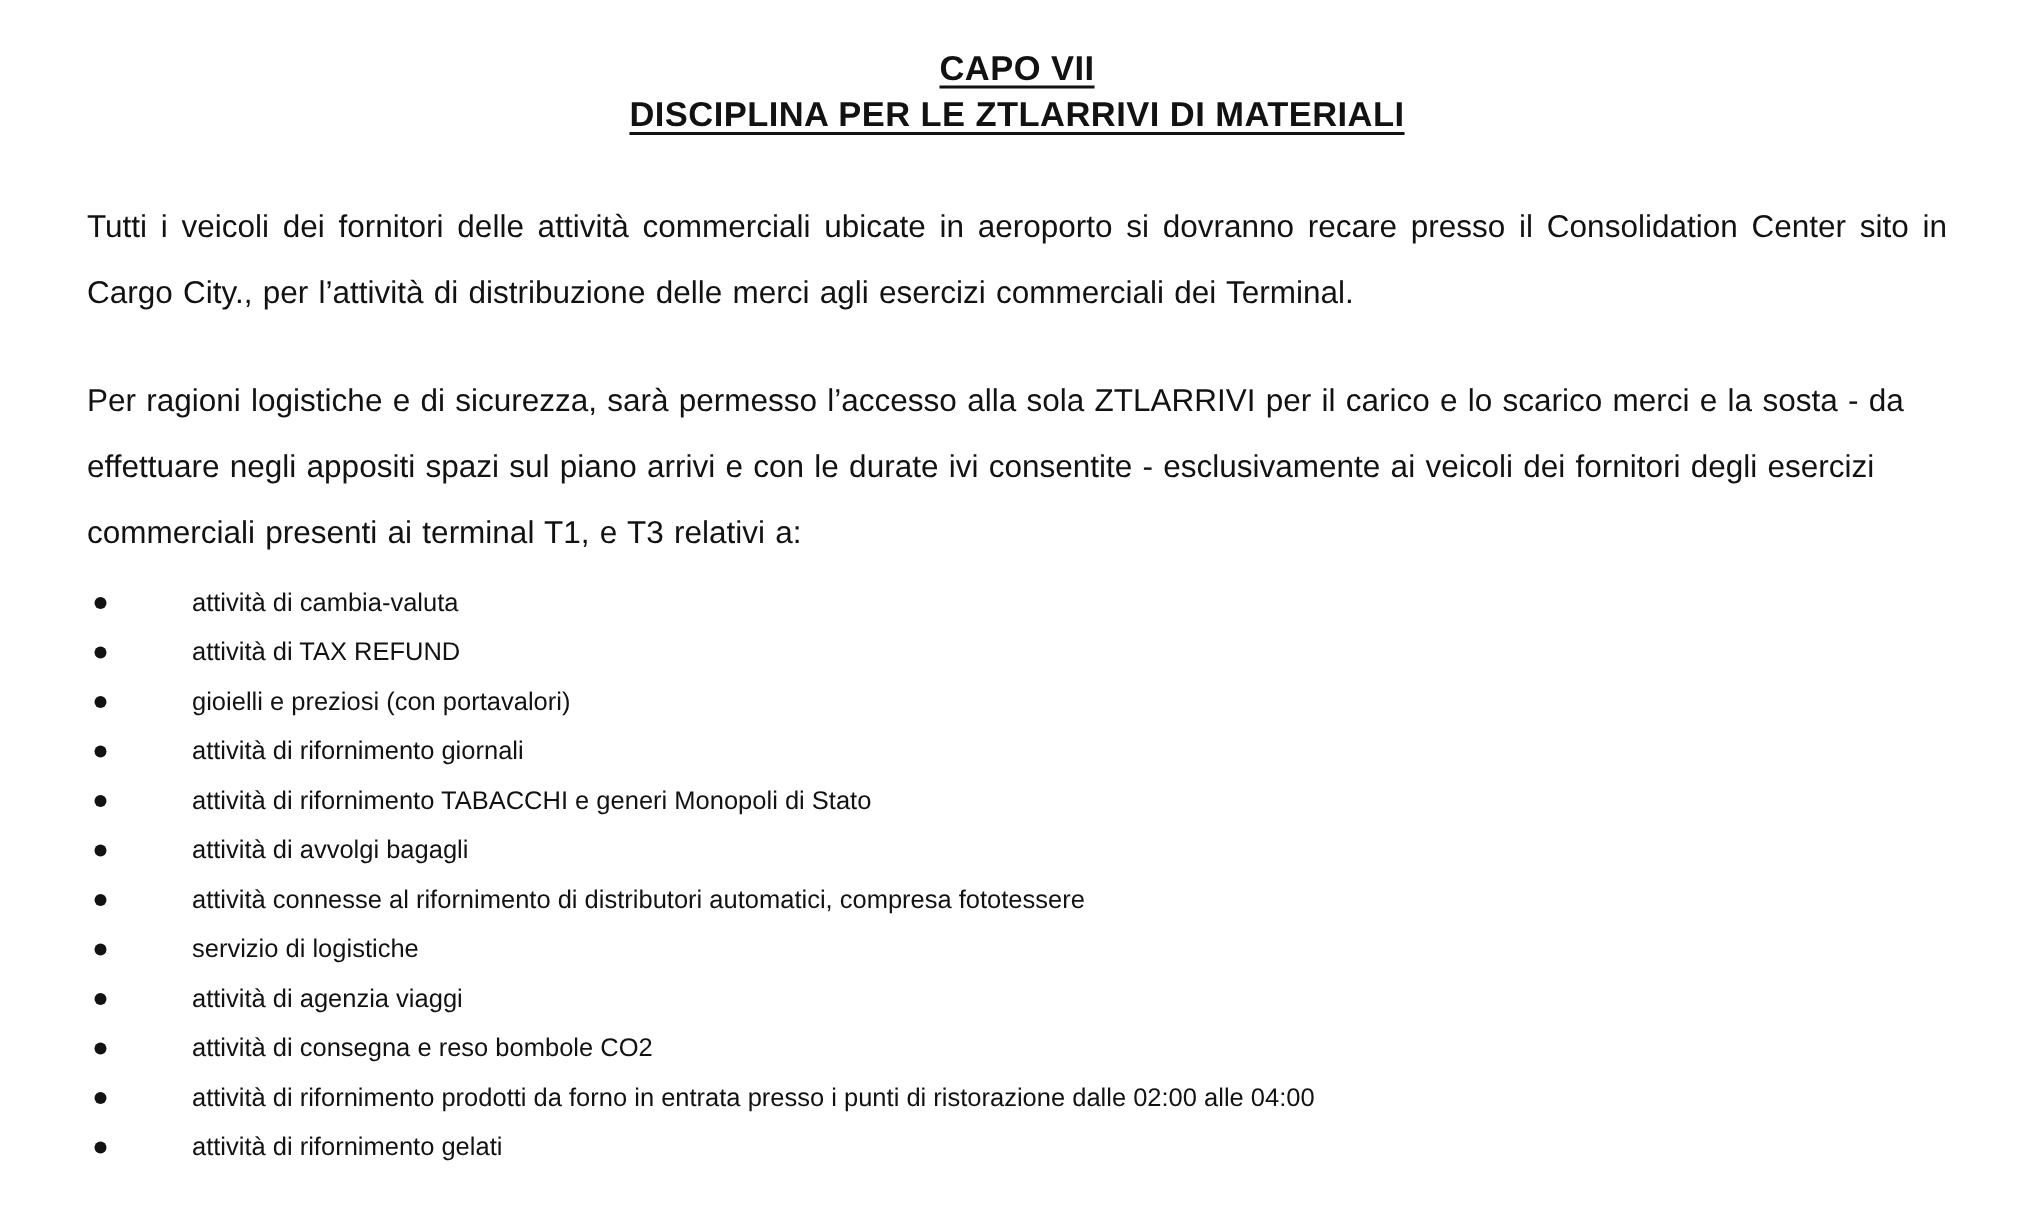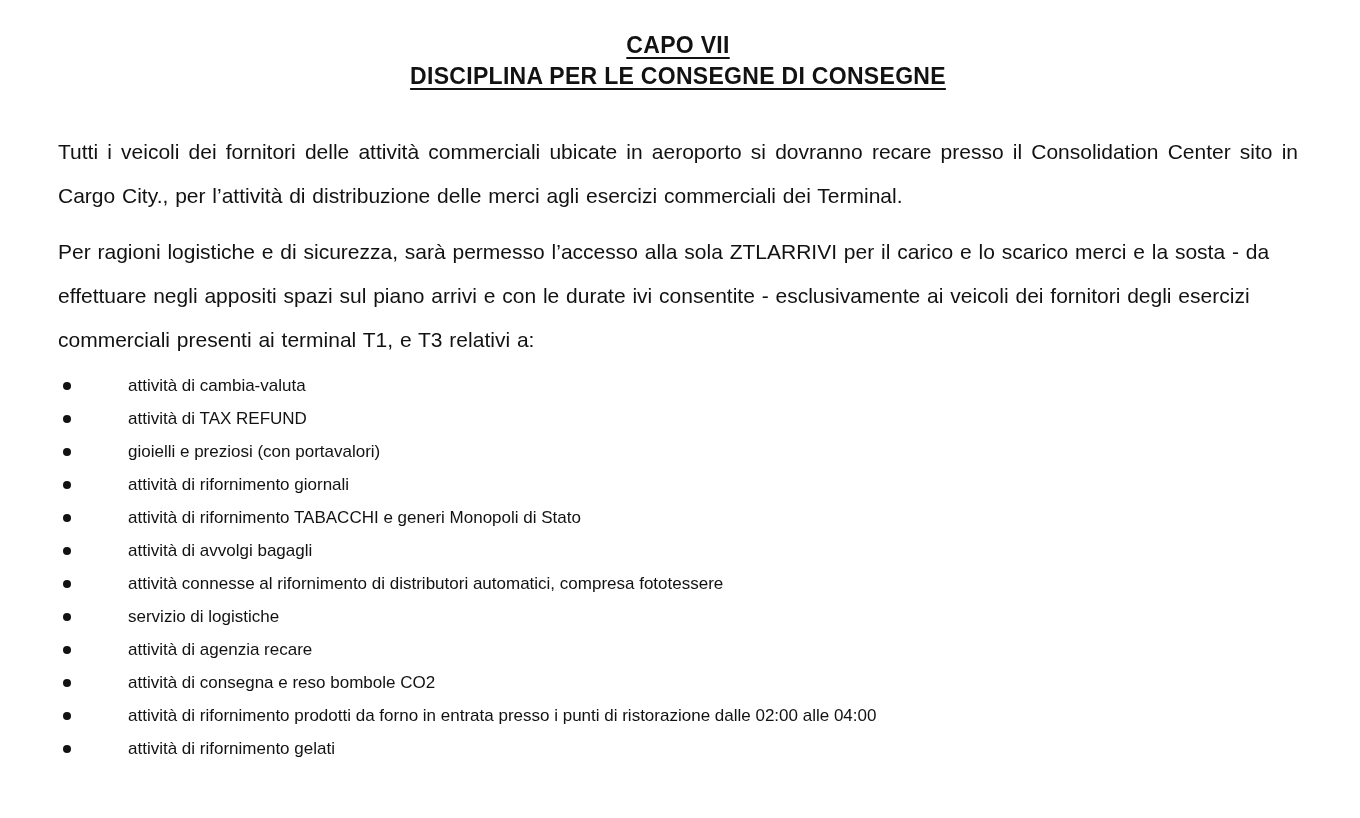--- a/index.html
+++ b/index.html
@@ -40,21 +40,21 @@
   .para {
     font-size: 21px;
     line-height: 44px;
     margin: 0;
     word-spacing: 1px;
   }
   .para.justified {
     text-align: justify;
   }
   .para + .para {
-    margin-top: 12px;
+    margin-top: 28px;
   }
   ul.bullet-list {
     list-style: none;
     margin: 7px 0 0 0;
     padding: 0;
   }
   ul.bullet-list li {
     display: flex;
     align-items: baseline;
     font-size: 17px;
@@ -76,21 +76,21 @@
     background: #121212;
   }
 </style>
 </head>
 <body>
 
 <div class="doc">
 
   <h1 class="heading">
     <span class="hline"><span>CAPO VII</span></span>
-    <span class="hline"><span>DISCIPLINA PER LE CONSEGNE DI CONSEGNE</span></span>
+    <span class="hline"><span>DISCIPLINA PER LE ZTLARRIVI DI MATERIALI</span></span>
   </h1>
 
   <p class="para justified">Tutti i veicoli dei fornitori delle attività commerciali ubicate in aeroporto si dovranno recare presso il Consolidation Center sito in Cargo City., per l’attività di distribuzione delle merci agli esercizi commerciali dei Terminal.</p>
 
   <p class="para">Per ragioni logistiche e di sicurezza, sarà permesso l’accesso alla sola ZTLARRIVI per il carico e lo scarico merci e la sosta - da effettuare negli appositi spazi sul piano arrivi e con le durate ivi consentite - esclusivamente ai veicoli dei fornitori degli esercizi commerciali presenti ai terminal T1, e T3 relativi a:</p>
 
   <ul class="bullet-list">
 
       <li>
         <span class="bullet-marker">
@@ -145,21 +145,21 @@
         <span class="bullet-marker">
           <span class="dot"></span>
         </span>
         <span>servizio di logistiche</span>
       </li>
 
       <li>
         <span class="bullet-marker">
           <span class="dot"></span>
         </span>
-        <span>attività di agenzia recare</span>
+        <span>attività di agenzia viaggi</span>
       </li>
 
       <li>
         <span class="bullet-marker">
           <span class="dot"></span>
         </span>
         <span>attività di consegna e reso bombole CO2</span>
       </li>
 
       <li>

